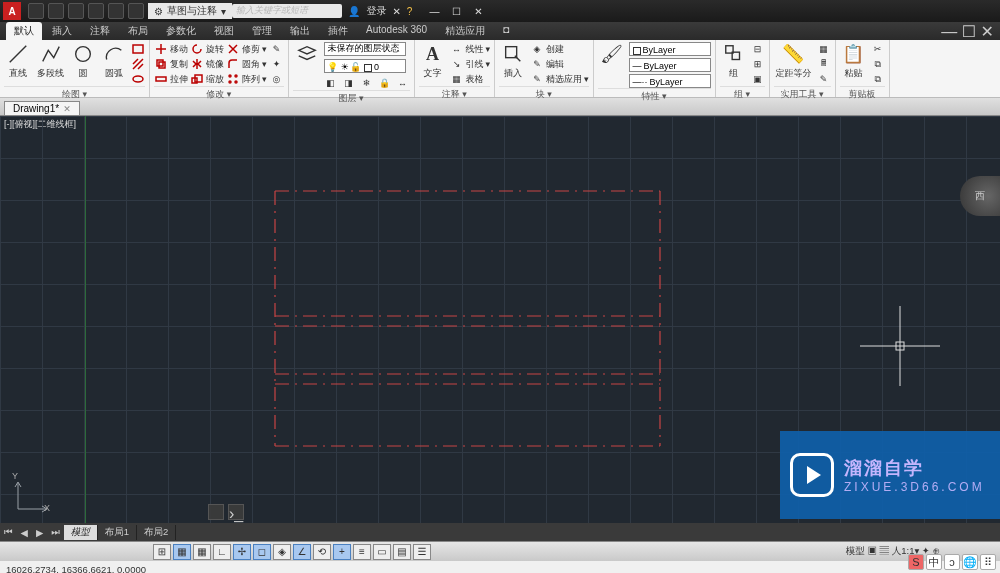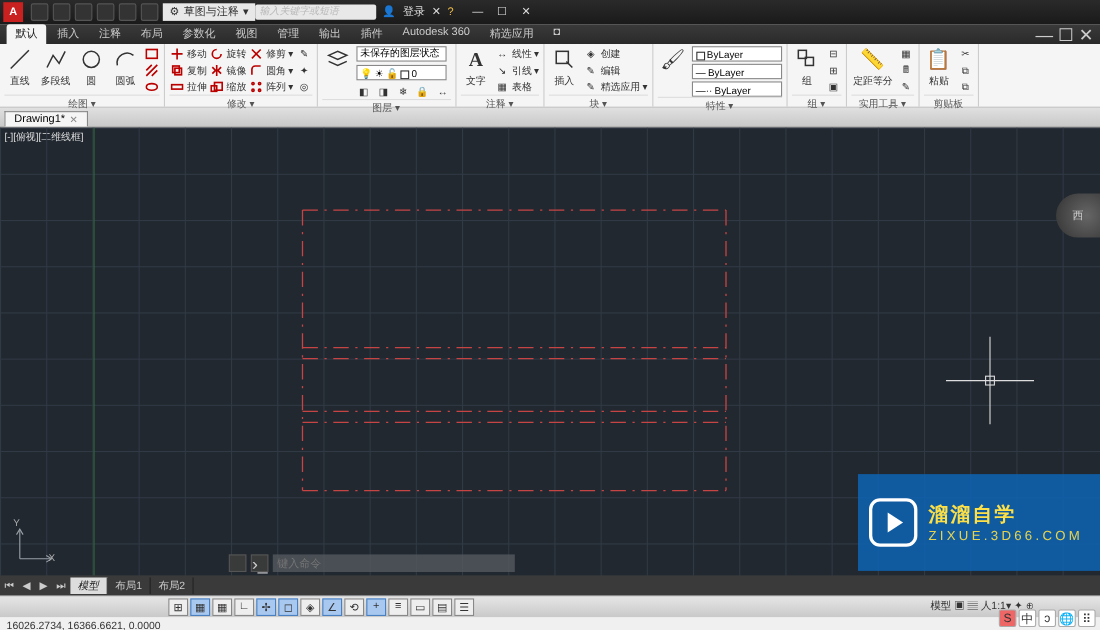--- a/index.html
+++ b/index.html
@@ -60,21 +60,21 @@
 
 .status { height:20px; background:linear-gradient(#e6e6e6,#c9c9c9); display:flex; align-items:center; font-size:9.5px; color:#333; border-top:1px solid #888; }
 .status .coords { padding:0 6px;margin-top:35px; }
 .status .sbtn { width:18px; height:16px; border:1px solid #888; margin:0 1px; background:#eee; display:flex; align-items:center; justify-content:center; font-size:10px; }
 .status .sbtn.on { background:#a8c8f0; border-color:#4a80c0; }
 .status .spacer { flex:1; }
 
 .watermark { position:absolute; right:0; bottom:22px; width:220px; height:88px; background:rgba(15,95,170,0.92); display:flex; align-items:center; gap:10px; padding:0 10px; }
 .watermark .play { width:44px; height:44px; border-radius:10px; border:3px solid #fff; display:flex; align-items:center; justify-content:center; }
 .watermark .play::after { content:""; border-left:14px solid #fff; border-top:9px solid transparent; border-bottom:9px solid transparent; margin-left:3px; }
-.watermark .txt { color:#fde047; }
+.watermark .txt { color:#c4b5fd; }
 .watermark .t1 { font-size:18px; font-weight:bold; letter-spacing:2px; }
 .watermark .t2 { font-size:12px; letter-spacing:3px; opacity:.9; }
 
 .ime { position:absolute; right:4px; bottom:2px; height:18px; display:flex; gap:2px; align-items:center; font-size:11px; z-index:5; }
 .ime span { width:16px; height:16px; background:#fff; border:1px solid #aaa; display:flex; align-items:center; justify-content:center; border-radius:2px; }
 
 .sidegizmo { position:absolute; right:0; top:60px; width:40px; height:40px; background:radial-gradient(circle at 70% 50%, #666,#333); border-radius:20px 0 0 20px; color:#ccc; display:flex; align-items:center; justify-content:center; font-size:10px; }
 </style>
 </head>
 <body>
@@ -500,21 +500,20 @@
         <path d="M40 0 V80 M0 40 H80"></path>
         <rect x="36" y="36" width="8" height="8"></rect>
       </svg>
   </div>
 
   <div class="sidegizmo">西</div>
 
   <div class="cmdline">
     <div class="ci"></div>
     <div class="ci" style="color:#ccc;text-align:center">›_</div>
-    <input placeholder="键入命令" style="">
   </div>
 
   <div class="layout-tabs">
     <div class="larrow">⏮</div>
     <div class="larrow">◀</div>
     <div class="larrow">▶</div>
     <div class="larrow">⏭</div>
     <div class="lt active">模型</div>
     <div class="lt">布局1</div>
     <div class="lt">布局2</div>

